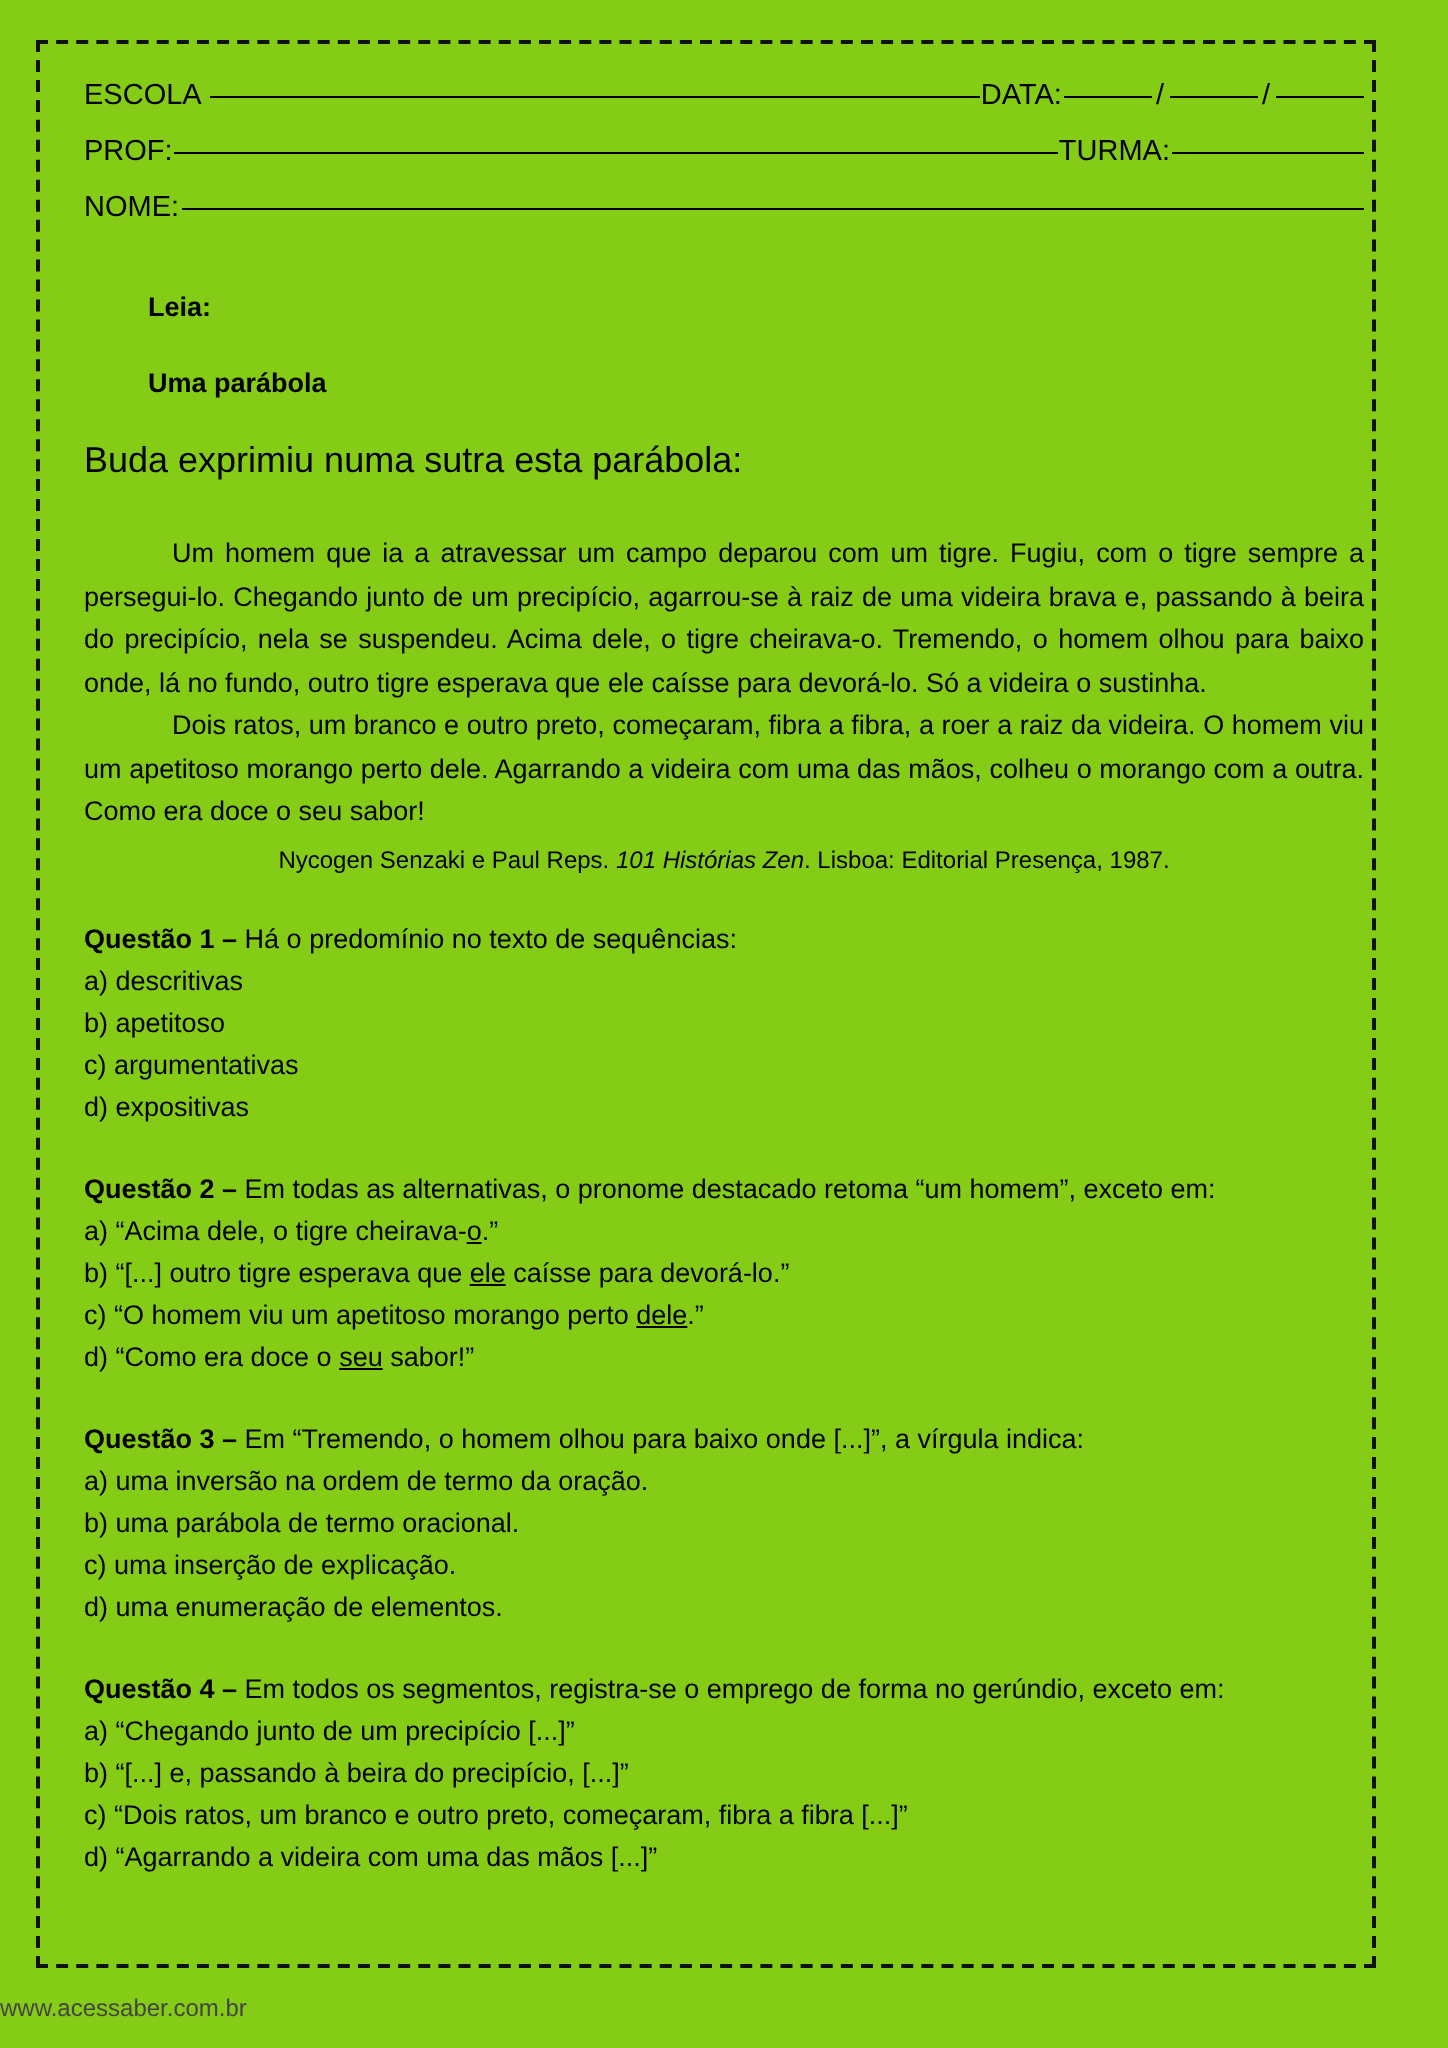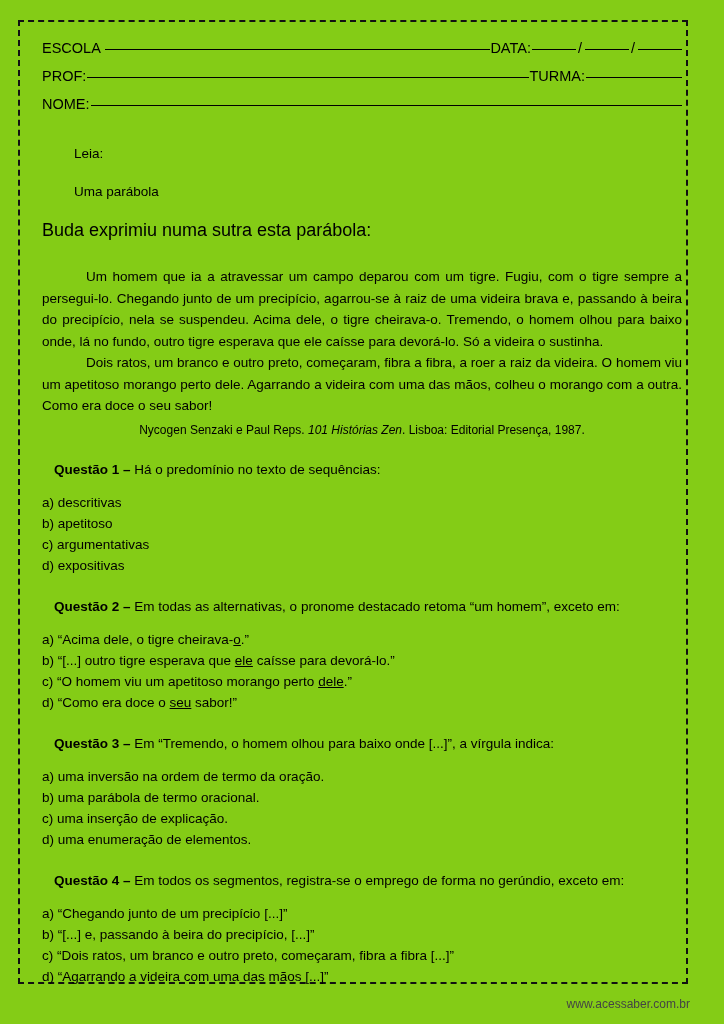--- a/index.html
+++ b/index.html
@@ -66,21 +66,21 @@
     flex: 0 0 auto;
     padding: 0 2px;
   }
 
   
   .spacer-lg { height: 26px; }
   .spacer-md { height: 18px; }
 
   .bold-line {
     font-size: 13.5px;
-    font-weight: normal;
+    font-weight: bold;
     line-height: 20px;
     padding-left: 32px;
   }
   .plain-line {
     font-size: 18px;
     line-height: 20px;
   }
   .story {
     font-size: 13.5px;
     line-height: 21.5px;
@@ -97,37 +97,36 @@
     text-align: center;
     margin: 4px;
   }
   .source i { font-style: italic; }
 
   
   .question-block { margin-top: 20px; }
   .q-stem {
     font-size: 13.5px;
     line-height: 21px;
-    margin: 12px;
+    margin: 0;
   }
   .q-stem .q-num { font-weight: bold; }
   .alt {
     font-size: 13.5px;
     line-height: 21px;
     margin: 0;
   }
   .alt u { text-decoration: underline; }
 
   
   #footer {
     position: absolute;
     left: 0;
     top: 997px;
     width: 690px;
-    text-align: right;
     font-size: 12px;
     color: #444444;
   }
 </style>
 </head>
 <body>
 
 <div id="page">
 
   <div id="frame"></div>

